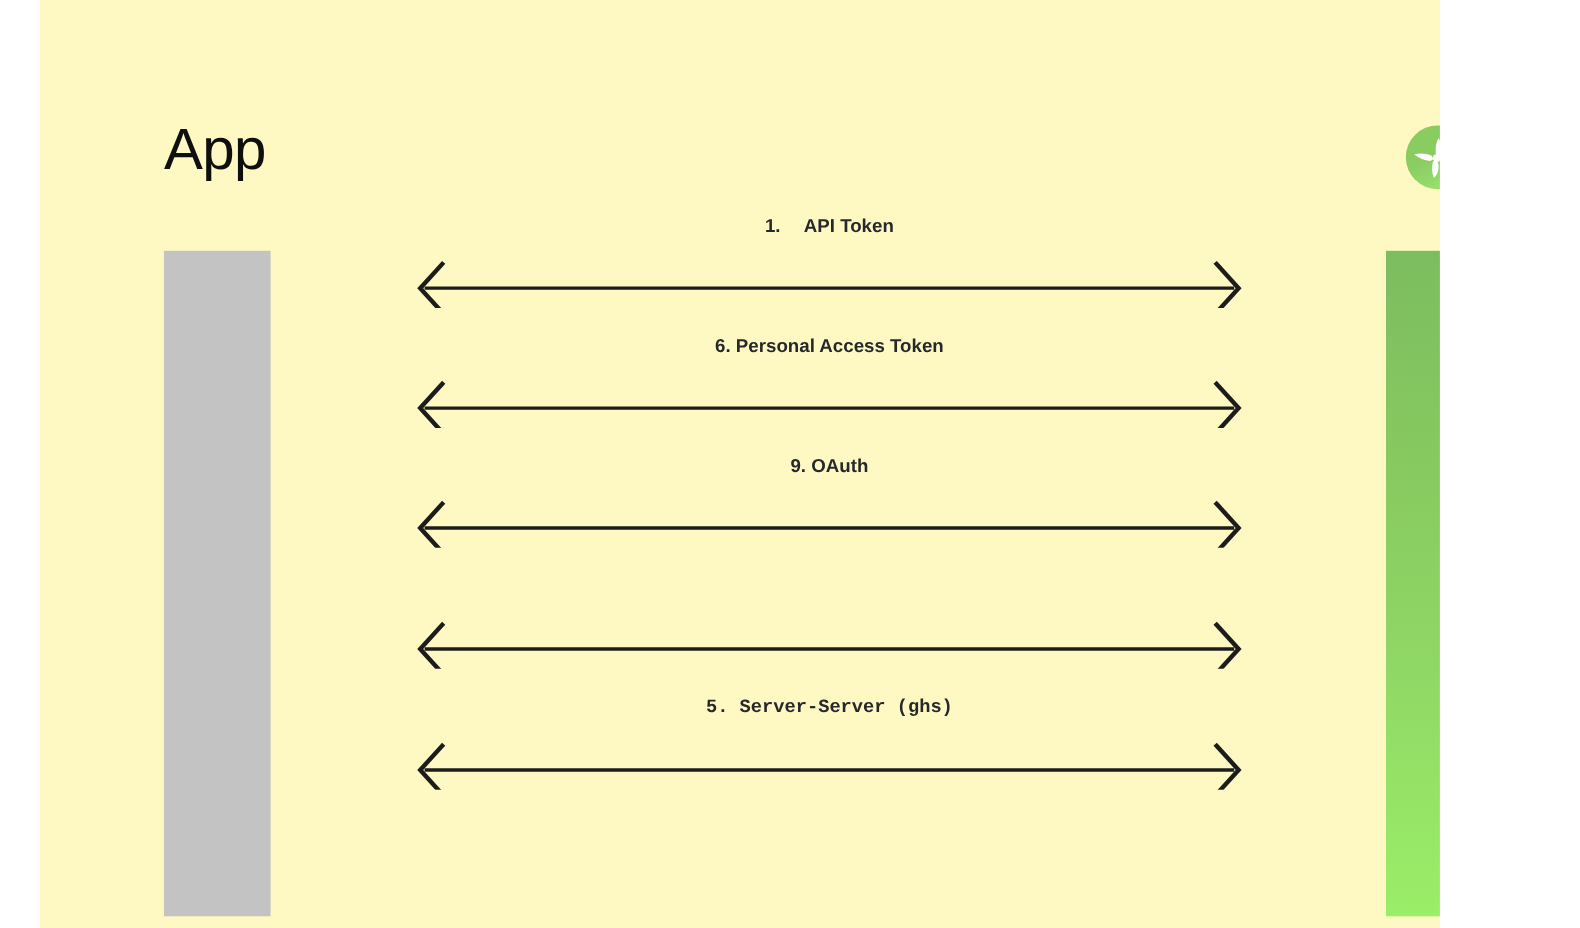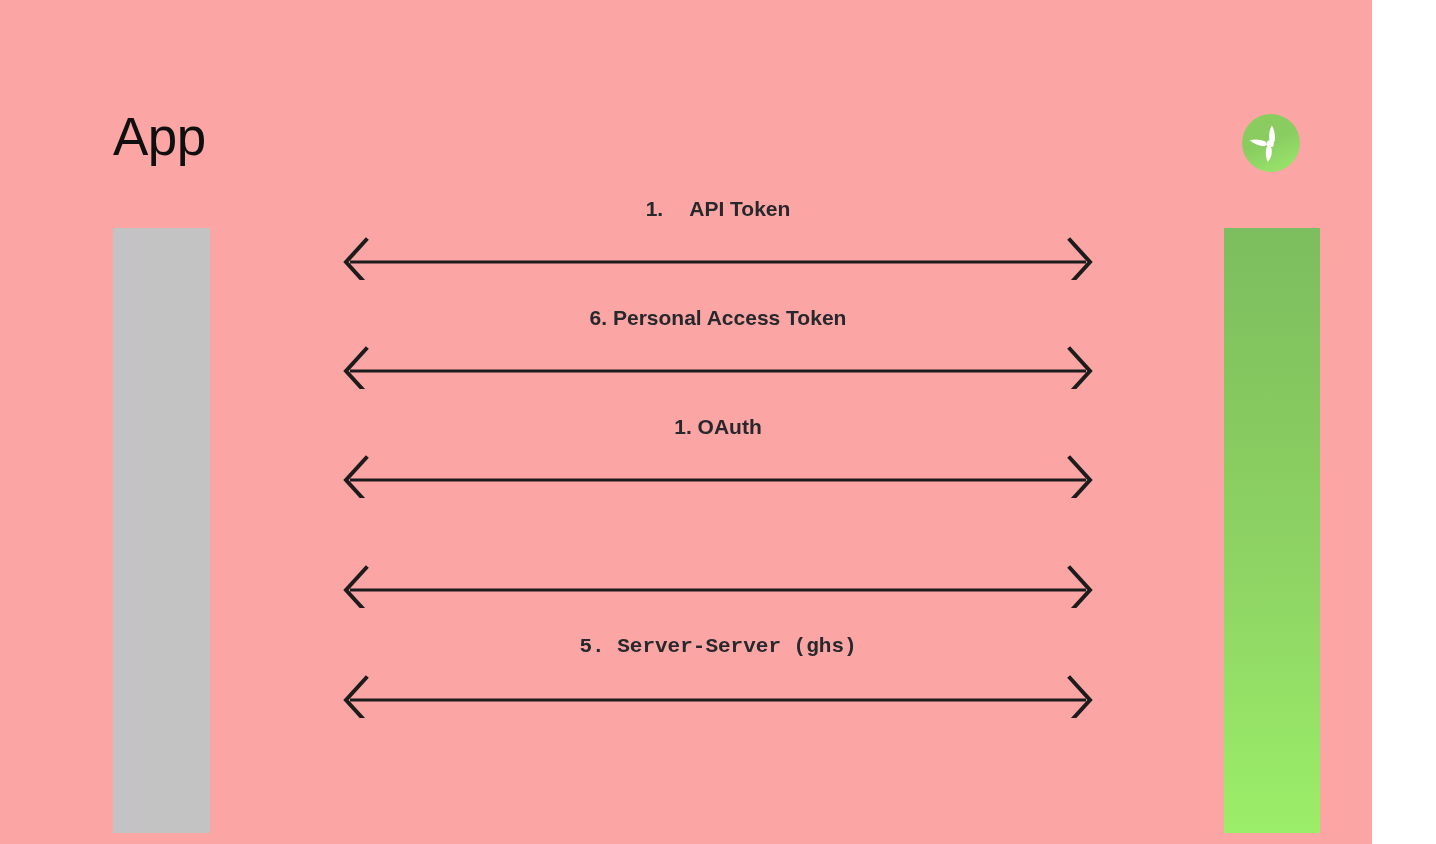--- a/index.html
+++ b/index.html
@@ -6,24 +6,25 @@
   html, body {
     margin: 0;
     padding: 0;
     background: #ffffff;
   }
   body {
     font-family: "Liberation Sans", sans-serif;
   }
   #canvas {
     position: relative;
-    width: 1372px;
+    width: 1273px;
     height: 844px;
-    background: #fca5a5;
+    background: #fef9c3;
     overflow: hidden;
+    margin-left: 36px;
   }
 
   
   #app-title {
     position: absolute;
     left: 113px;
     top: 110px;
     font-size: 53px;
     font-weight: 300;
     color: #0f0f0f;
@@ -65,21 +66,21 @@
     left: 338px;
     width: 760px;
     height: 90px;
   }
   .message-label {
     position: absolute;
     left: 0;
     top: 0;
     width: 760px;
     text-align: center;
-    font-size: 21px;
+    font-size: 17px;
     font-weight: bold;
     color: #26282b;
     white-space: pre;
     line-height: 1.2;
   }
   .message-arrow {
     position: absolute;
     left: 0;
     top: 28px;
     width: 760px;
@@ -134,21 +135,21 @@
     <div class="message-arrow">
       <svg viewBox="0 0 760 56" xmlns="http://www.w3.org/2000/svg">
         <line x1="12" y1="38" x2="748" y2="38" stroke="#1c1c1c" stroke-width="3"></line>
         <polyline points="28,16 8,38 28,60" fill="none" stroke="#1c1c1c" stroke-width="4" stroke-linecap="square" stroke-linejoin="miter"></polyline>
         <polyline points="732,16 752,38 732,60" fill="none" stroke="#1c1c1c" stroke-width="4" stroke-linecap="square" stroke-linejoin="miter"></polyline>
       </svg>
     </div>
   </div>
 
   <div class="message" style="top:414px;">
-    <div class="message-label">1. OAuth</div>
+    <div class="message-label">9. OAuth</div>
     <div class="message-arrow">
       <svg viewBox="0 0 760 56" xmlns="http://www.w3.org/2000/svg">
         <line x1="12" y1="38" x2="748" y2="38" stroke="#1c1c1c" stroke-width="3"></line>
         <polyline points="28,16 8,38 28,60" fill="none" stroke="#1c1c1c" stroke-width="4" stroke-linecap="square" stroke-linejoin="miter"></polyline>
         <polyline points="732,16 752,38 732,60" fill="none" stroke="#1c1c1c" stroke-width="4" stroke-linecap="square" stroke-linejoin="miter"></polyline>
       </svg>
     </div>
   </div>
 
   <div class="message" style="top:524px;">

